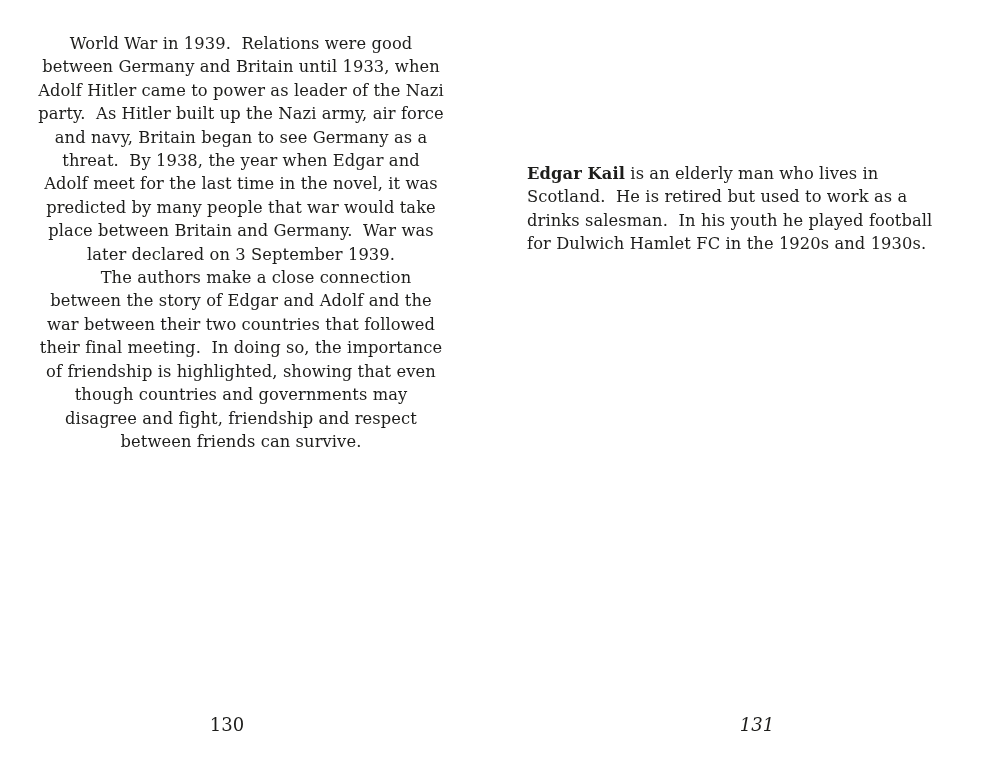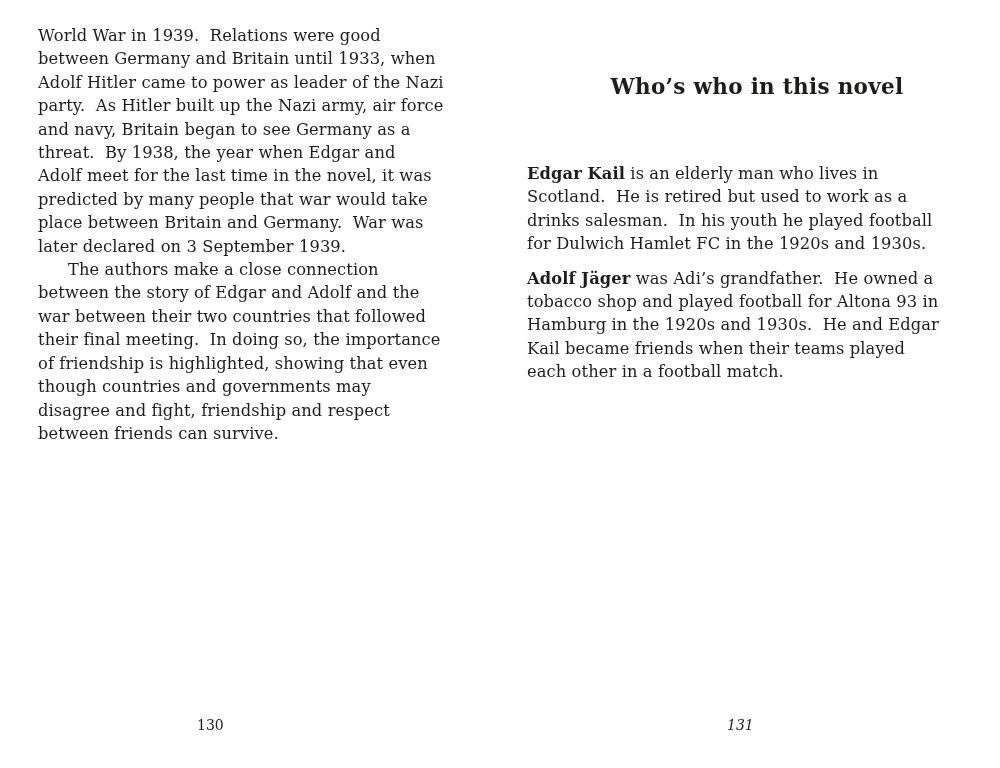--- a/index.html
+++ b/index.html
@@ -15,22 +15,23 @@
     background: var(--page-bg, #ffffff);
     font-family: "DejaVu Serif", "Liberation Serif", serif;
     color: var(--text-color, #1d1d1b);
     overflow: hidden;
   }
 
   
   .left-page-text {
     position: absolute;
     left: 38px;
-    top: 24px;
+    top: 32px;
     width: 406px;
+    text-align: center;
   }
 
   .left-page-text p {
     font-size: 16.3px;
     line-height: 23.4px;
     white-space: pre-wrap;
     letter-spacing: 0.1px;
   }
 
   .left-page-text p.indent {
@@ -66,42 +67,41 @@
 
   .right-page-entries p.entry strong {
     font-weight: bold;
   }
 
   
   .page-number {
     position: absolute;
     top: 716px;
     width: 60px;
-    font-size: 14px;
+    text-align: center;
+    font-size: 18px;
     line-height: 18px;
   }
 
   .page-number.left  { left: 197px; }
   .page-number.right { left: 727px; font-style: italic; }
 </style>
 </head>
 <body>
 
 <div class="spread" style="--page-bg: #ffffff; --text-color: #1d1d1b;">
 
   <div class="left-page-text">
     <p>World War in 1939.  Relations were good between Germany and Britain until 1933, when Adolf Hitler came to power as leader of the Nazi party.  As Hitler built up the Nazi army, air force and navy, Britain began to see Germany as a threat.  By 1938, the year when Edgar and Adolf meet for the last time in the novel, it was predicted by many people that war would take place between Britain and Germany.  War was later declared on 3 September 1939.</p>
     <p class="indent">The authors make a close connection between the story of Edgar and Adolf and the war between their two countries that followed their final meeting.  In doing so, the importance of friendship is highlighted, showing that even though countries and governments may disagree and fight, friendship and respect between friends can survive.</p>
   </div>
 
-  <h1 class="right-page-title">Who’s who in this novel</h1>
 
   <div class="right-page-entries">
     <p class="entry"><strong>Edgar Kail</strong><span> is an elderly man who lives in Scotland.  He is retired but used to work as a drinks salesman.  In his youth he played football for Dulwich Hamlet FC in the 1920s and 1930s.</span></p>
 
 
-    <p class="entry"><strong>Adolf Jäger</strong><span> was Adi’s grandfather.  He owned a tobacco shop and played football for Altona 93 in Hamburg in the 1920s and 1930s.  He and Edgar Kail became friends when their teams played each other in a football match.</span></p>
   </div>
 
   <div class="page-number left">130</div>
   <div class="page-number right">131</div>
 
 </div>
 
 </body></html>

